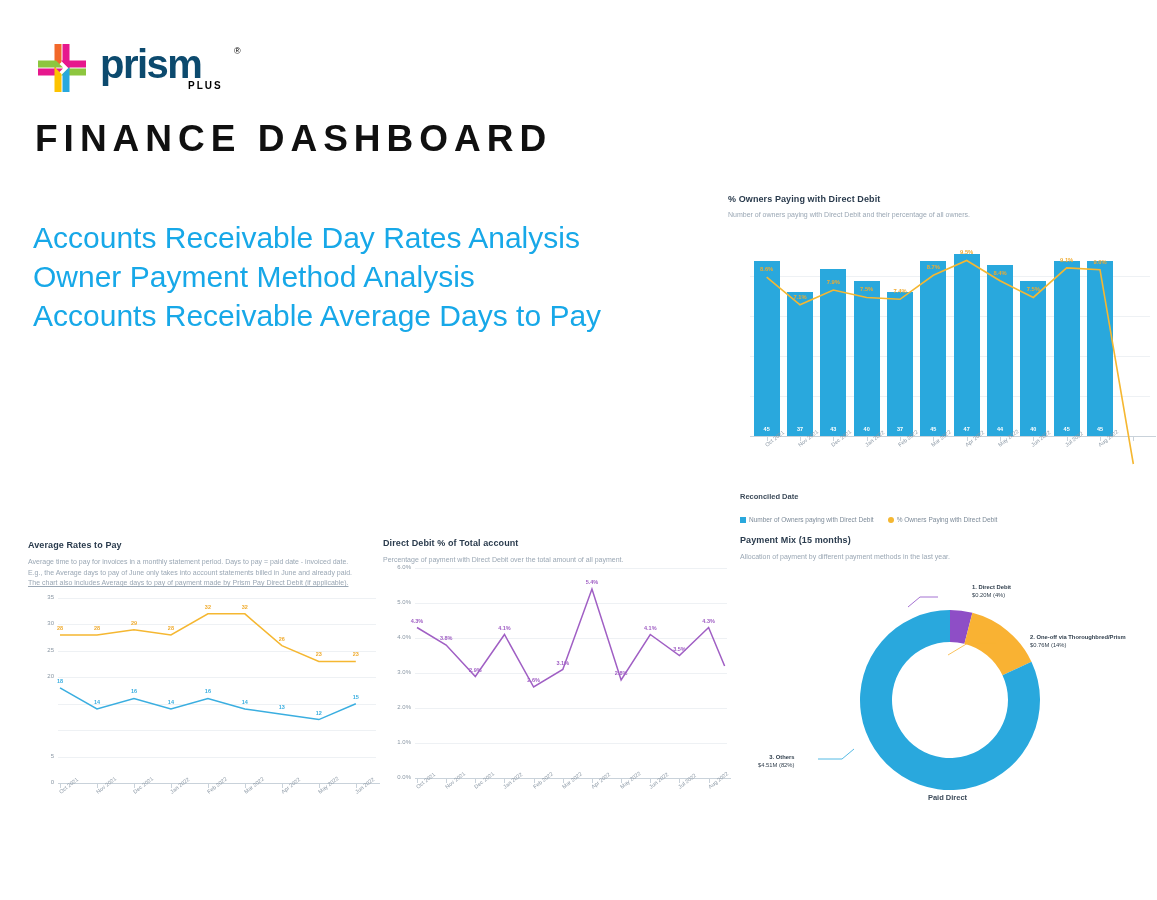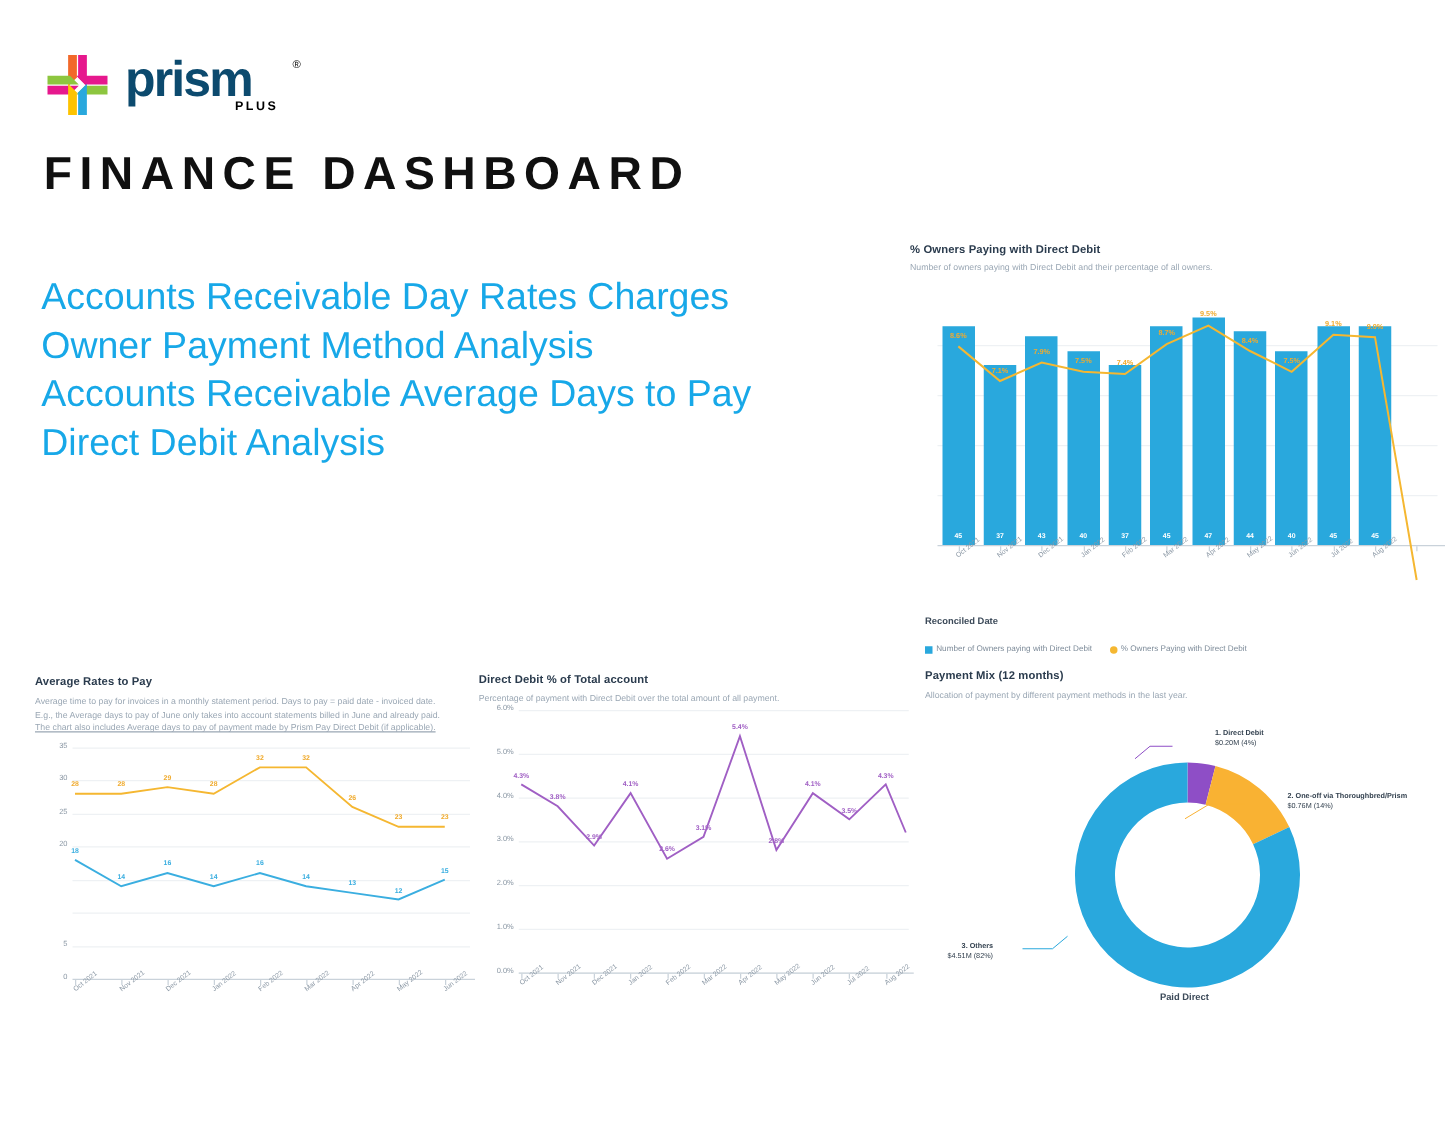--- a/index.html
+++ b/index.html
@@ -235,24 +235,23 @@
     <path d="M26.5 32 l7 -7 v25 h-7 z" fill="#29a8dd"></path>
   </svg>
   <div id="logo-word">prism</div>
   <div id="logo-reg">®</div>
   <div id="logo-sub">PLUS</div>
 </div>
 
 <div id="page-title">FINANCE DASHBOARD</div>
 
 <div id="topic-list">
-  <div class="topic-line">Accounts Receivable Day Rates Charges</div>
+  <div class="topic-line">Accounts Receivable Day Rates Analysis</div>
   <div class="topic-line">Owner Payment Method Analysis</div>
   <div class="topic-line">Accounts Receivable Average Days to Pay</div>
-  <div class="topic-line">Direct Debit Analysis</div>
 </div>
 
 <div class="panel" id="bars-panel">
   <div class="panel-title">% Owners Paying with Direct Debit</div>
   <div class="panel-desc" style="margin-top:6px;">Number of owners paying with Direct Debit and their percentage of all owners.</div>
   <div id="bars-plot">
       <div class="gridline" style="left: 0px; top: 40px; width: 400px;"></div>
       <div class="gridline" style="left: 0px; top: 80px; width: 400px;"></div>
       <div class="gridline" style="left: 0px; top: 120px; width: 400px;"></div>
       <div class="gridline" style="left: 0px; top: 160px; width: 400px;"></div>
@@ -458,21 +457,21 @@
       <div class="tickmark" style="left: 235.271px; top: 211px;"></div>
       <div class="tick-x" style="left: 233.271px; top: 217px;">Jun 2022</div>
       <div class="tickmark" style="left: 264.43px; top: 211px;"></div>
       <div class="tick-x" style="left: 262.43px; top: 217px;">Jul 2022</div>
       <div class="tickmark" style="left: 293.589px; top: 211px;"></div>
       <div class="tick-x" style="left: 291.589px; top: 217px;">Aug 2022</div>
     </div>
 </div>
 
 <div class="panel" id="donut-panel">
-  <div class="panel-title">Payment Mix (12 months)</div>
+  <div class="panel-title">Payment Mix (15 months)</div>
   <div class="panel-desc" style="margin-top:7px;">Allocation of payment by different payment methods in the last year.</div>
   <div id="donut-wrap"><svg width="210" height="210" viewBox="0 0 210 210">
         <path d="M105 15 A90 90 0 0 1 127.38208984483694 17.827515498423196 L119.42401345556159 48.8221766545394 A58 58 0 0 0 105 47 Z" fill="#8e4ec6"></path>
         <path d="M127.38208984483694 17.827515498423196 A90 90 0 0 1 186.43443472194176 66.67986375914347 L157.47996904302914 80.3048010892258 A58 58 0 0 0 119.42401345556159 48.8221766545394 Z" fill="#f9b233"></path>
         <path d="M186.43443472194176 66.67986375914347 A90 90 0 1 1 104.99999999999999 15 L104.99999999999999 47 A58 58 0 1 0 157.47996904302914 80.3048010892258 Z" fill="#29a8dd"></path>
       </svg></div>
   <div id="paid-amount-label">Paid Direct</div>
 <div class="donut-cal" style="left: 232px; top: 48px; text-align: left;">
       <div>1. Direct Debit</div>
       <div class="sub">$0.20M (4%)</div>

